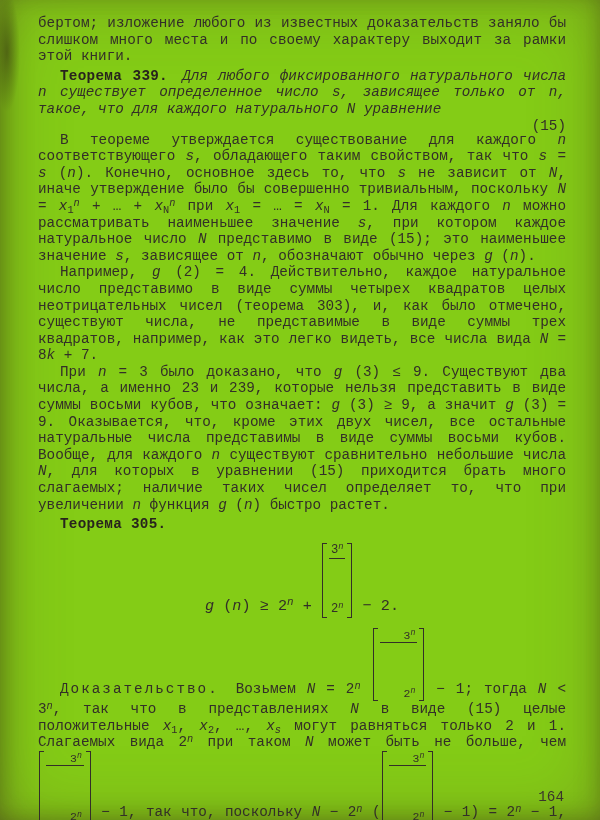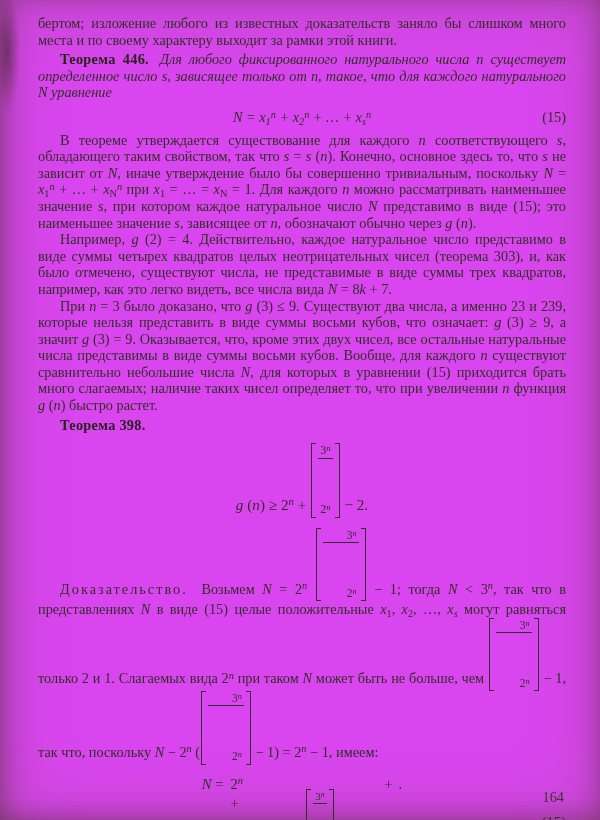--- a/index.html
+++ b/index.html
@@ -1,20 +1,20 @@
 <!DOCTYPE html>
 <html><head>
 <meta charset="utf-8">
 <style>
   html,body{margin:0;padding:0;}
   body{width:600px;height:820px;background:#b3a88e;}
   .page{
     position:relative;width:600px;height:820px;overflow:hidden;
-    background:#d946ef;color:#332f28;
-    font-family:Liberation Serif, serif;
+    background:#84cc16;color:#332f28;
+    font-family:Liberation Mono, monospace;
     font-size:14.3px;line-height:16.6px;
     padding:15px 34px 0 38px;box-sizing:border-box;
     box-shadow:inset 0 0 70px rgba(92,74,44,.30),
                inset 16px 0 30px -14px rgba(45,34,16,.40),
                inset -12px 0 26px -12px rgba(45,34,16,.28),
                inset 0 -14px 26px -12px rgba(45,34,16,.22);
   }
   .corner-stain{position:absolute;left:-6px;top:-8px;width:26px;height:120px;
     background:radial-gradient(closest-side,rgba(40,30,14,.45),rgba(40,30,14,0));pointer-events:none;}
   .para{margin:0;text-align:justify;}
@@ -54,38 +54,37 @@
 </style>
 </head>
 <body>
 
 <div class="page">
   <div class="corner-stain"></div>
 
   <p class="para">бертом; изложение любого из известных доказательств заняло бы слишком много места и по своему характеру выходит за рамки этой книги.</p>
 
   <p class="para indent thm">
-    <span class="thm-label">Теорема 446.</span>
+    <span class="thm-label">Теорема 339.</span>
     <span class="it">Для любого фиксированного натурального числа n существует определенное число s, зависящее только от n, такое, что для каждого натурального N уравнение</span>
   </p>
 
   <div class="equation">
-    <span class="eq-body it">N = x<sub>1</sub><sup>n</sup> + x<sub>2</sub><sup>n</sup> + … + x<sub>s</sub><sup>n</sup></span>
     <span class="eq-num">(15)</span>
   </div>
 
 
   <p class="para indent">В теореме утверждается существование для каждого <i>n</i> соответствующего <i>s</i>, обладающего таким свойством, так что <i>s</i> = <i>s</i> (<i>n</i>). Конечно, основное здесь то, что <i>s</i> не зависит от <i>N</i>, иначе утверждение было бы совершенно тривиальным, поскольку <i>N</i> = <i>x</i><sub>1</sub><sup><i>n</i></sup> + … + <i>x</i><sub>N</sub><sup><i>n</i></sup> при <i>x</i><sub>1</sub> = … = <i>x</i><sub>N</sub> = 1. Для каждого <i>n</i> можно рассматривать наименьшее значение <i>s</i>, при котором каждое натуральное число <i>N</i> представимо в виде (15); это наименьшее значение <i>s</i>, зависящее от <i>n</i>, обозначают обычно через <i>g</i> (<i>n</i>).</p>
 
   <p class="para indent">Например, <i>g</i> (2) = 4. Действительно, каждое натуральное число представимо в виде суммы четырех квадратов целых неотрицательных чисел (теорема 303), и, как было отмечено, существуют числа, не представимые в виде суммы трех квадратов, например, как это легко видеть, все числа вида <i>N</i> = 8<i>k</i> + 7.</p>
 
   <p class="para indent">При <i>n</i> = 3 было доказано, что <i>g</i> (3) ≤ 9. Существуют два числа, а именно 23 и 239, которые нельзя представить в виде суммы восьми кубов, что означает: <i>g</i> (3) ≥ 9, а значит <i>g</i> (3) = 9. Оказывается, что, кроме этих двух чисел, все остальные натуральные числа представимы в виде суммы восьми кубов. Вообще, для каждого <i>n</i> существуют сравнительно небольшие числа <i>N</i>, для которых в уравнении (15) приходится брать много слагаемых; наличие таких чисел определяет то, что при увеличении <i>n</i> функция <i>g</i> (<i>n</i>) быстро растет.</p>
 
   <p class="para indent thm">
-    <span class="thm-label">Теорема 398.</span>
+    <span class="thm-label">Теорема 305.</span>
   </p>
 
   <div class="equation disp">
     <span class="eq-body"><i>g</i> (<i>n</i>) ≥ 2<sup><i>n</i></sup> + <span class="bfrac">
           <span class="brl"></span>
           <span class="stk">
             <span class="stt">3<sup><i>n</i></sup></span>
             <span class="stb">2<sup><i>n</i></sup></span>
           </span>
           <span class="brr"></span>

